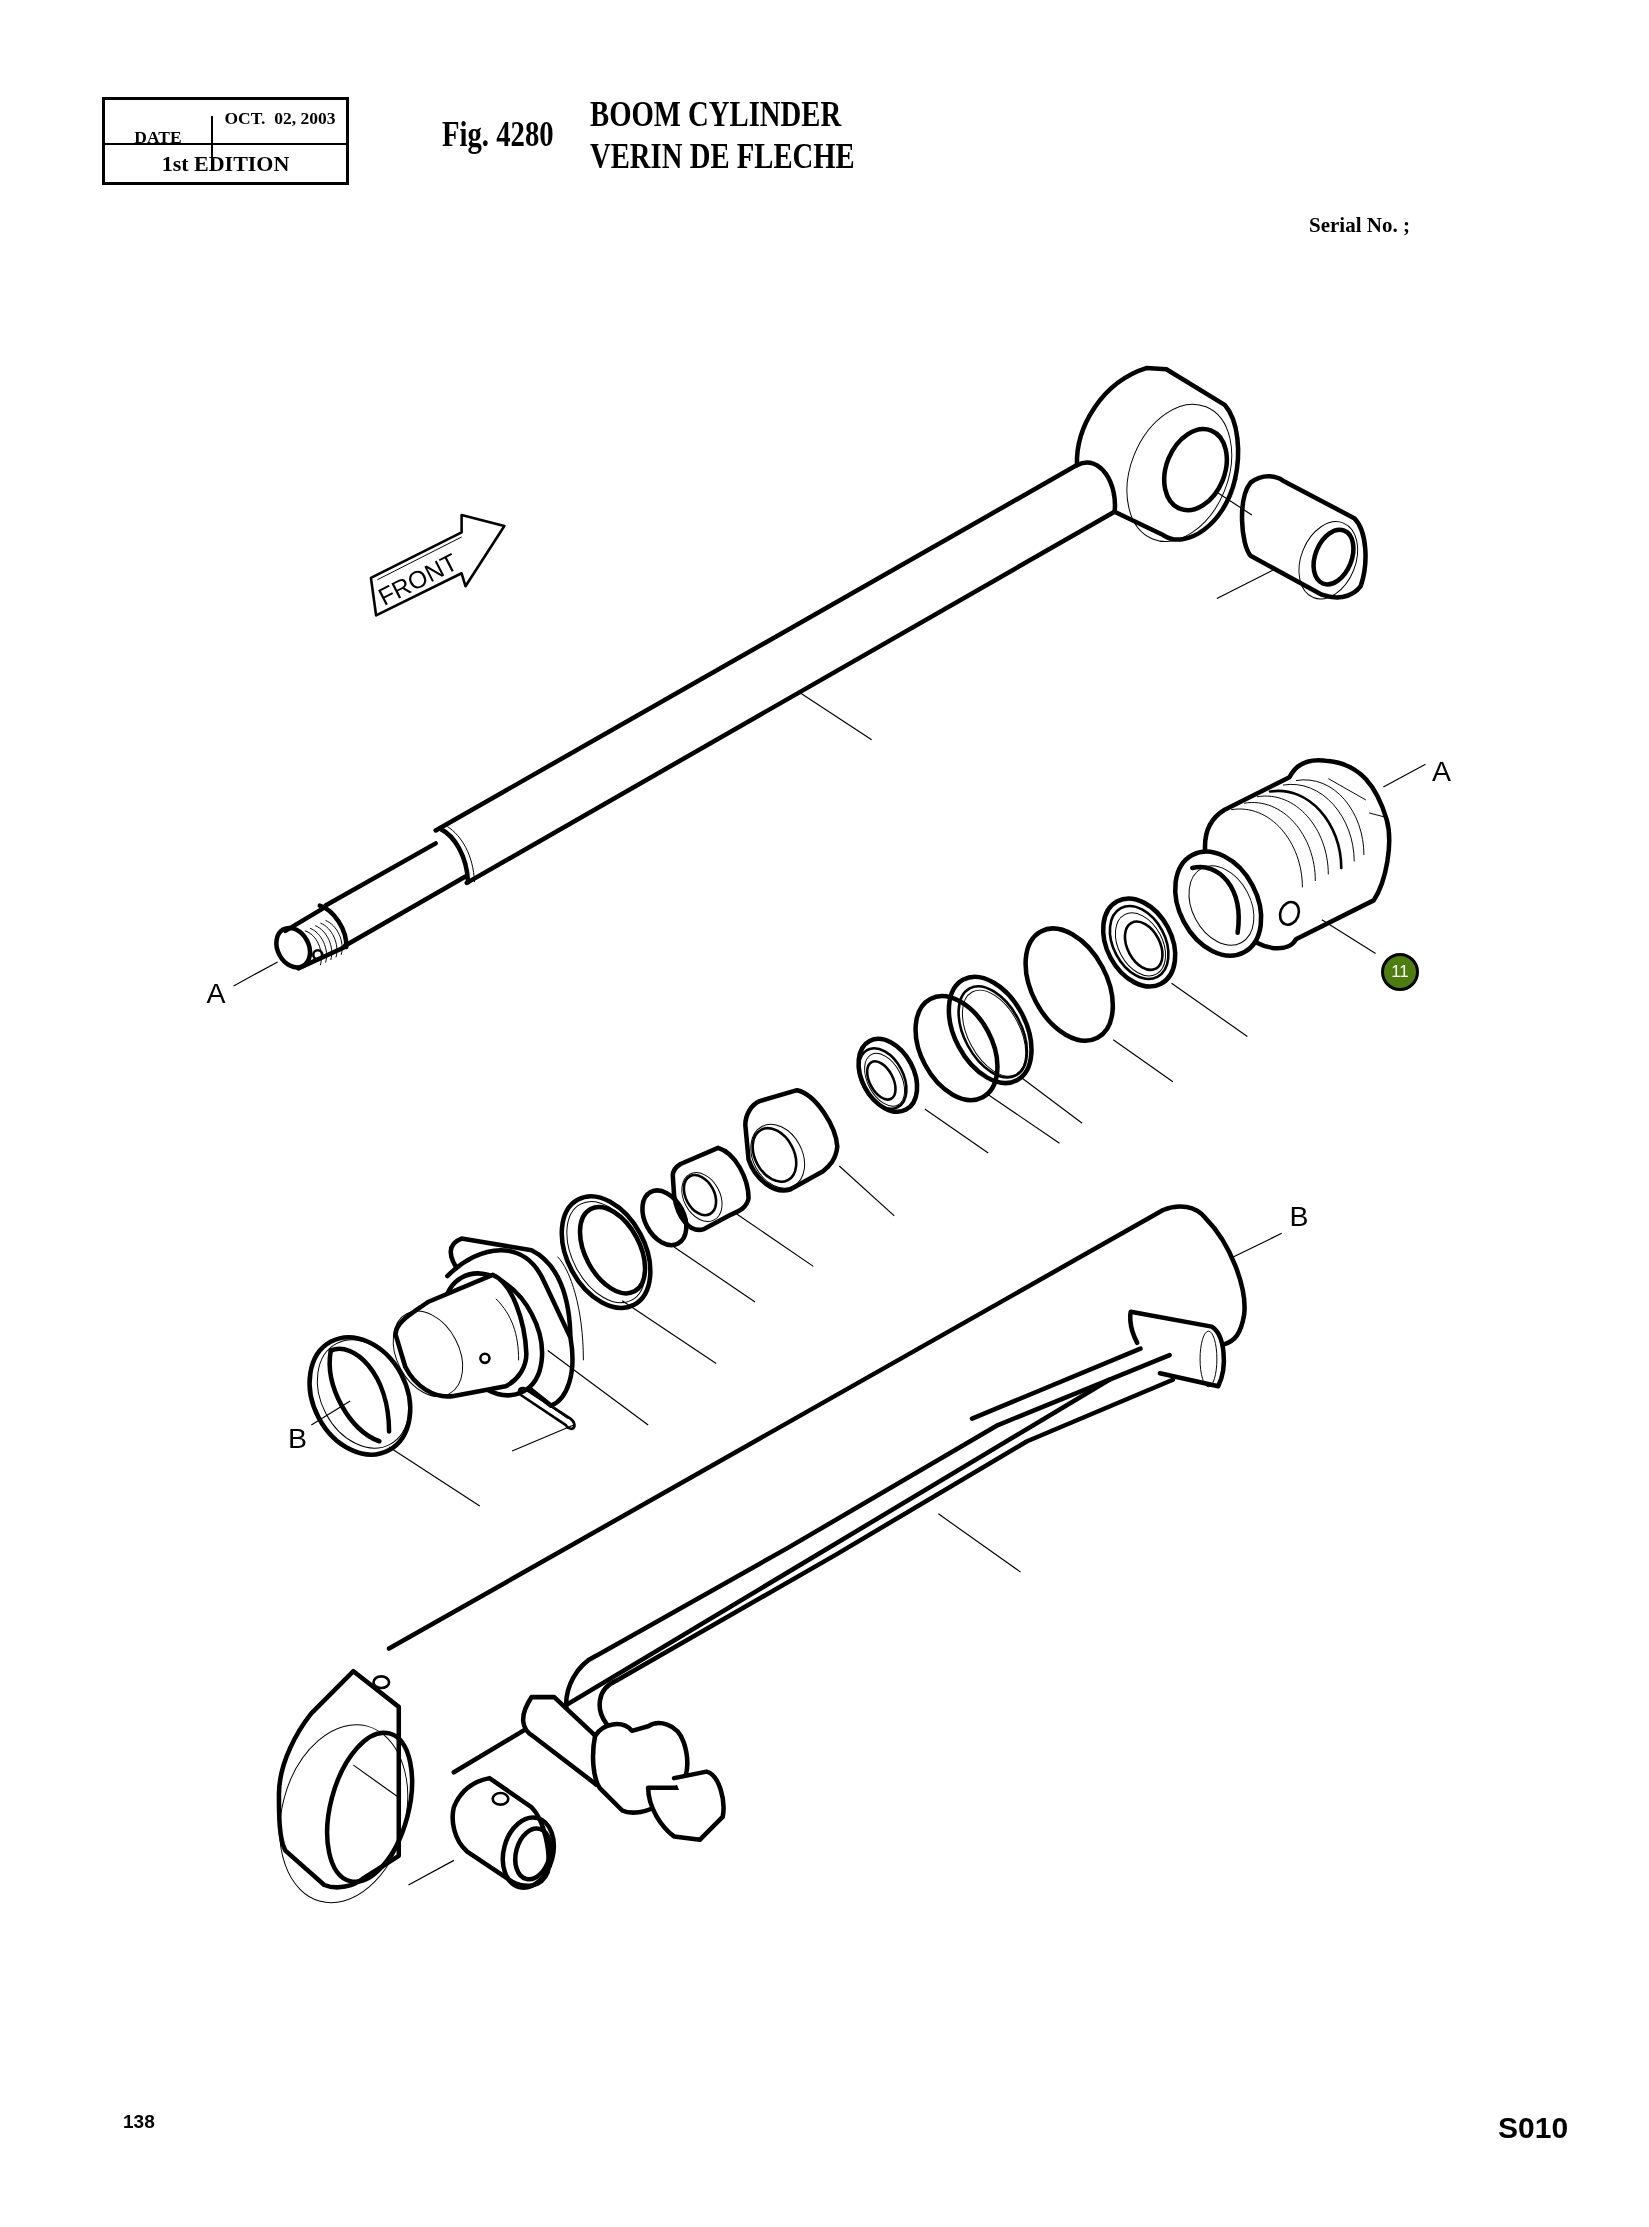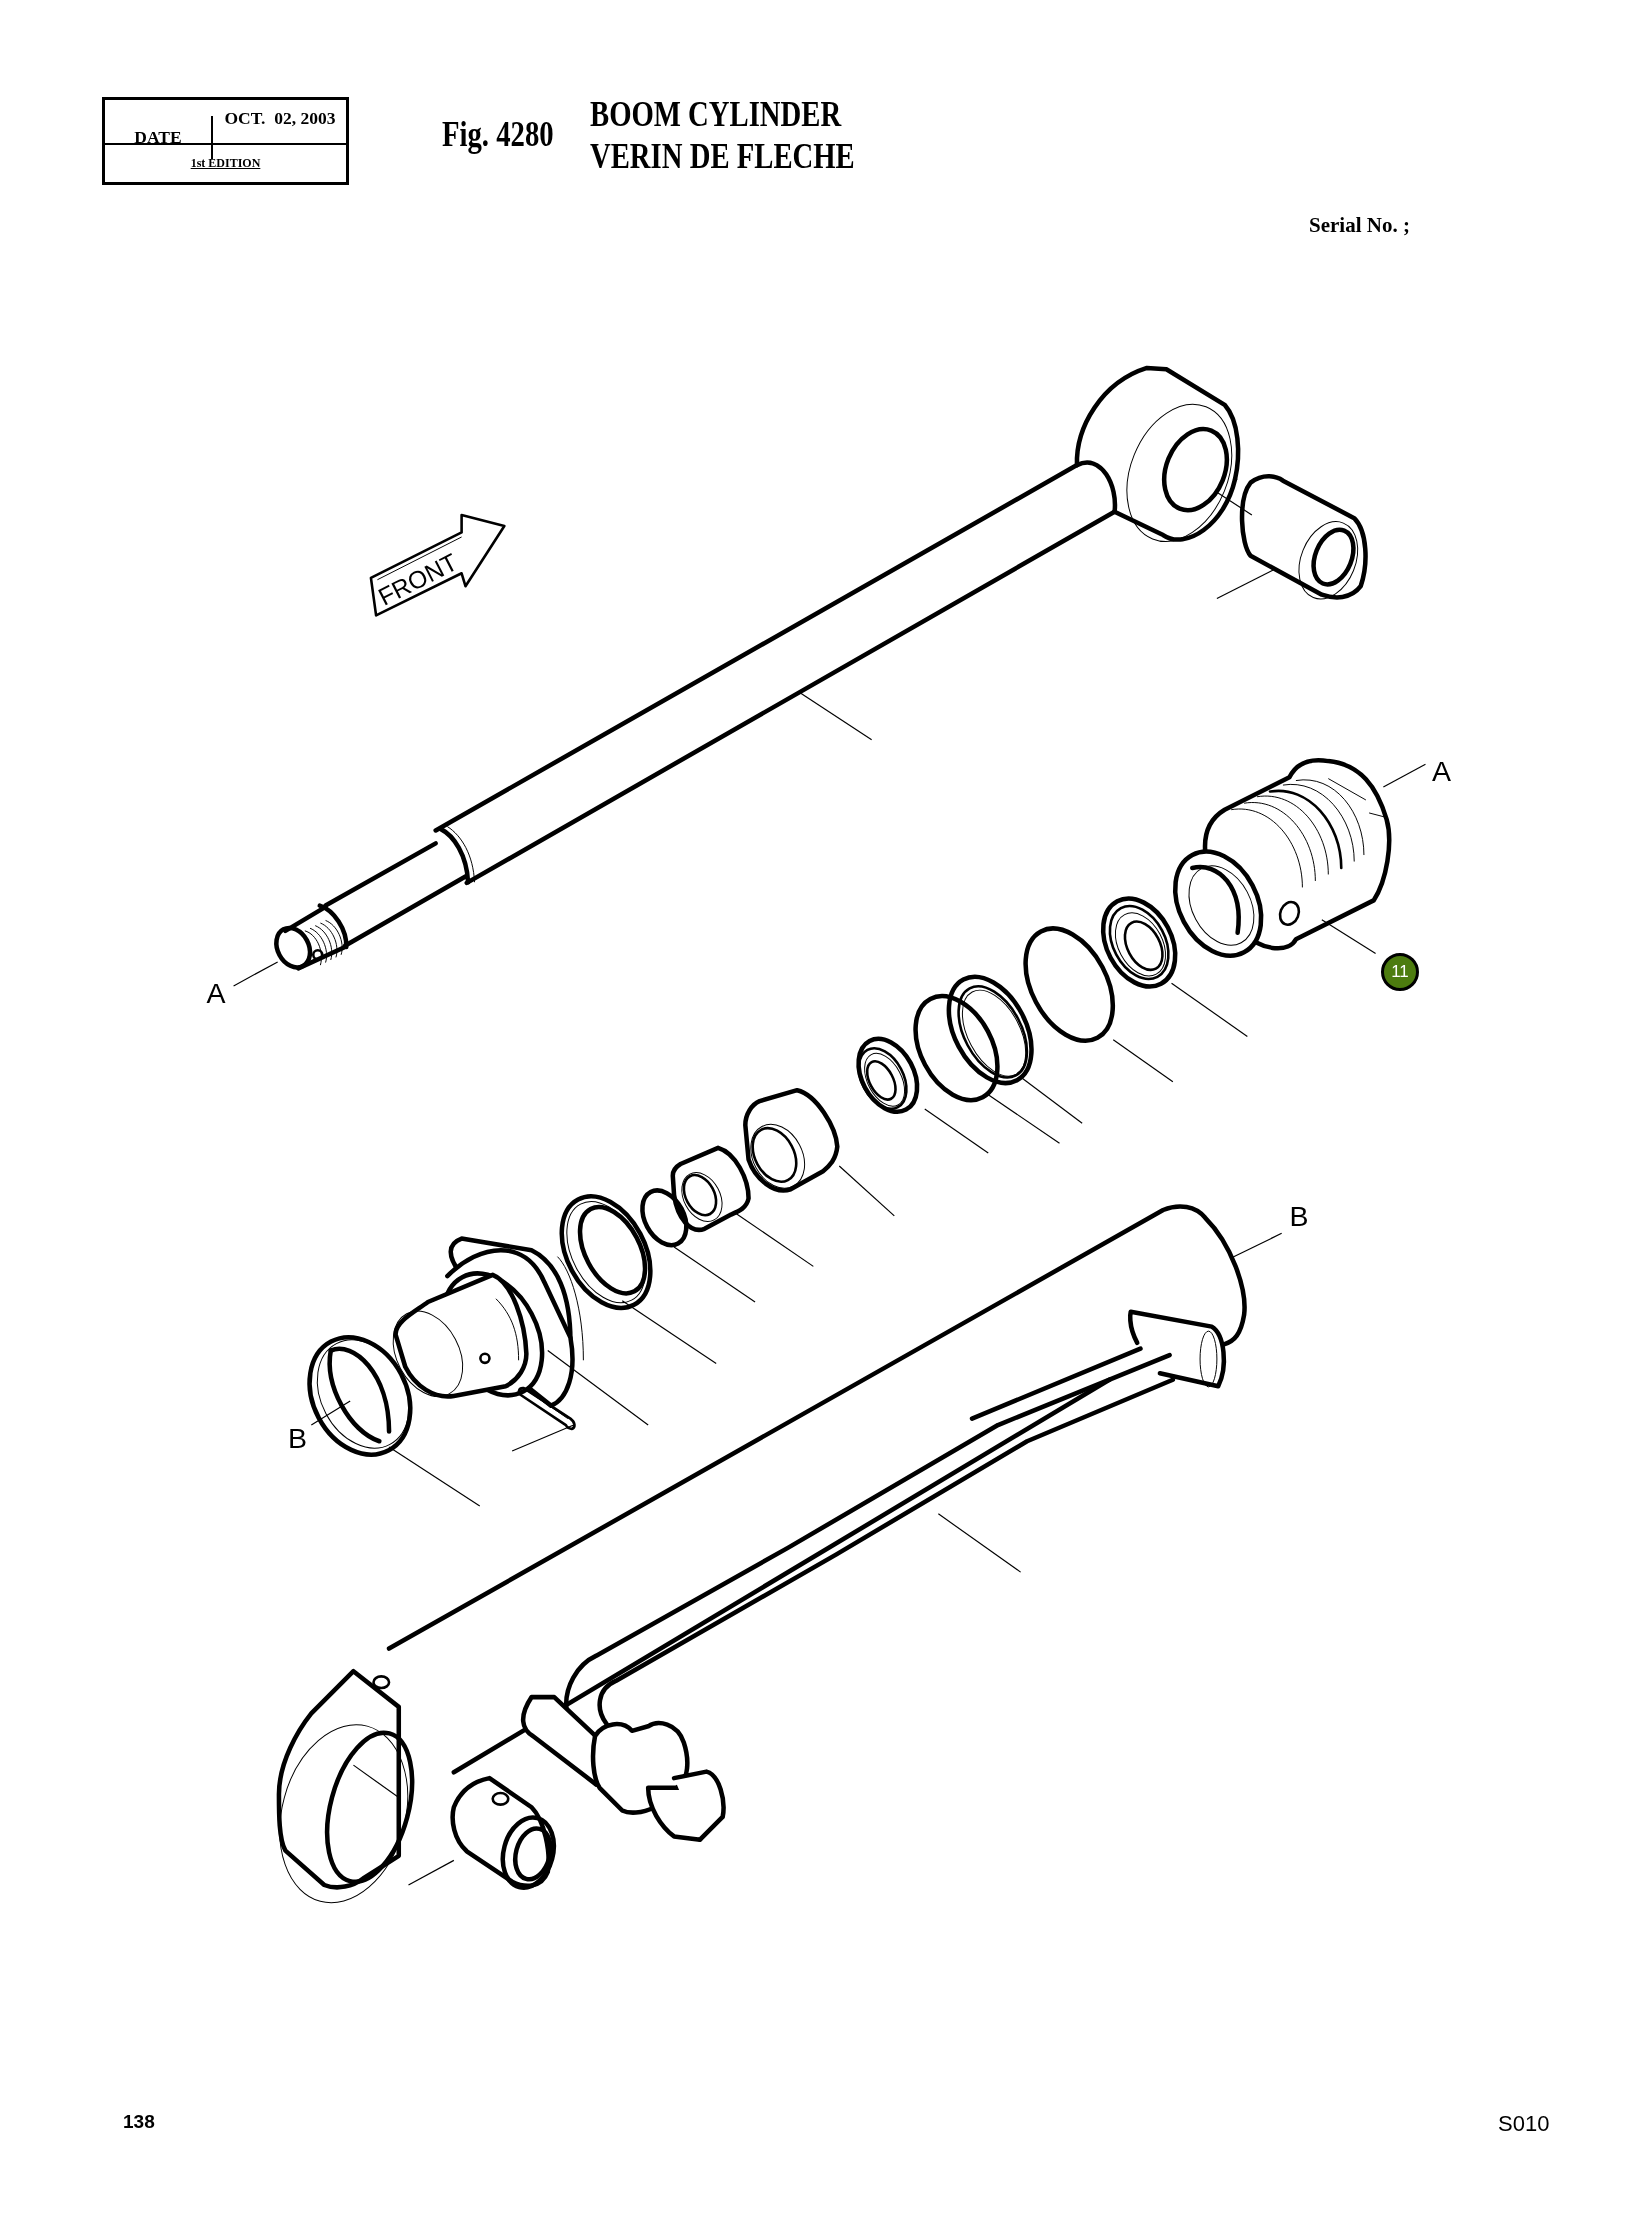--- a/index.html
+++ b/index.html
@@ -10,29 +10,29 @@
   #date-box {
     position: absolute; left: 102px; top: 97px; width: 247px; height: 88px;
     border: 3.2px solid #000; box-sizing: border-box;
   }
   #date-box .row1 { position: absolute; left: 0; top: 0; right: 0; height: 43px; border-bottom: 2.6px solid #000; }
   #date-box .cell-label { position: absolute; left: 0; top: 16px; width: 106px; height: 43px; border-right: 2.6px solid #000;
     display: flex; align-items: center; justify-content: center; font-weight: bold; font-size: 17.5px; }
   #date-box .cell-value { position: absolute; left: 109px; top: 0; right: 0; height: 37px;
     display: flex; align-items: center; justify-content: center; font-weight: bold; font-size: 17.5px; white-space: pre; }
   #date-box .row2 { position: absolute; left: 0; top: 45px; right: 0; bottom: 0;
-    display: flex; align-items: center; justify-content: center; font-weight: bold; font-size: 12px; text-decoration: underline; }
+    display: flex; align-items: center; justify-content: center; font-weight: bold; font-size: 22px; }
 
   #fig-number { position: absolute; left: 442px; top: 117px; font-weight: bold; font-size: 35px; line-height: 1; transform: scaleX(0.82); transform-origin: left top; }
   #title-en { position: absolute; left: 590px; top: 97px; font-weight: bold; font-size: 35px; line-height: 1; transform: scaleX(0.82); transform-origin: left top; white-space: nowrap; }
   #title-fr { position: absolute; left: 590px; top: 139px; font-weight: bold; font-size: 35px; line-height: 1; transform: scaleX(0.82); transform-origin: left top; white-space: nowrap; }
   #serial { position: absolute; left: 1309px; top: 180px; font-weight: bold; font-size: 21px; margin-top: 33px; }
 
   #page-number { position: absolute; left: 123px; top: 2111px; font-weight: bold; font-size: 19px; }
-  #section-code { position: absolute; left: 1498px; top: 2111px; font-weight: normal; font-size: 22px; }
+  #section-code { position: absolute; left: 1498px; top: 2111px; font-weight: bold; font-size: 30px; }
 
   #drawing { position: absolute; left: 0; top: 0; width: 1650px; height: 2227px; }
   .thick { fill: none; stroke: #000; stroke-width: 7; stroke-linecap: round; stroke-linejoin: round; }
   .med { fill: none; stroke: #000; stroke-width: 4; stroke-linecap: round; stroke-linejoin: round; }
   .thin { fill: none; stroke: #000; stroke-width: 1.5; }
   .leader { fill: none; stroke: #000; stroke-width: 1.8; }
   .white { fill: #fff; }
   .ref-letter { font-family: "Liberation Sans", "DejaVu Sans", sans-serif; font-size: 44px; fill: #000; }
   .front-text { font-family: "Liberation Sans", "DejaVu Sans", sans-serif; font-size: 38px; fill: #000; }
 

